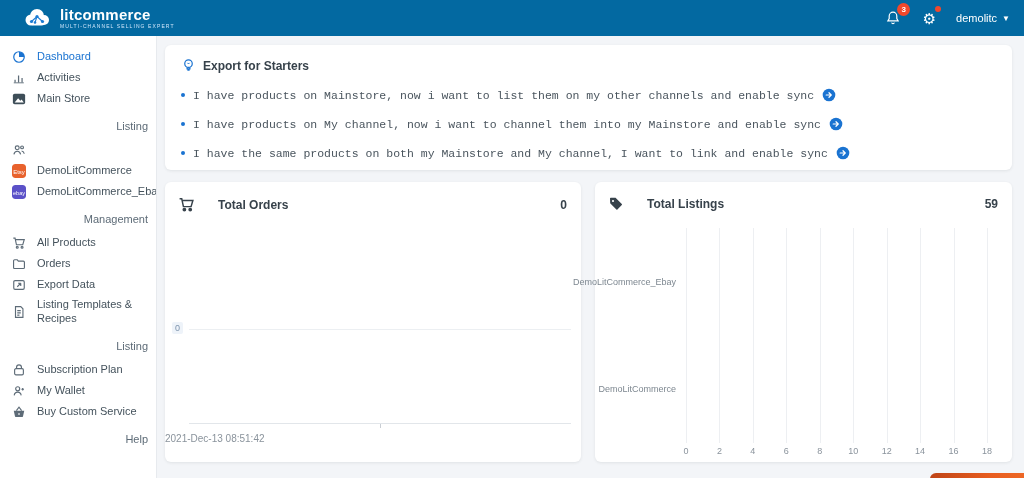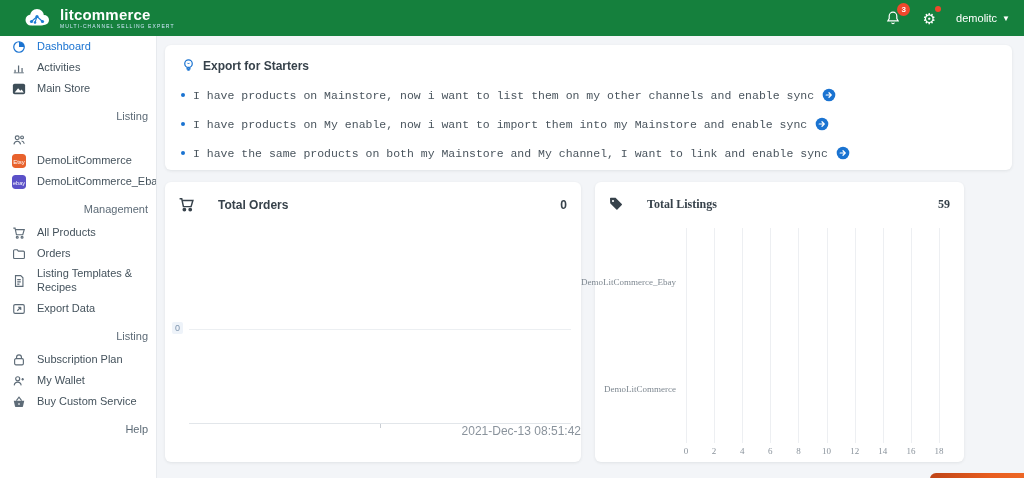--- a/index.html
+++ b/index.html
@@ -1,34 +1,34 @@
 <!DOCTYPE html>
 <html><head>
 <meta charset="utf-8">
 <style>
   * { margin:0; padding:0; box-sizing:border-box; }
   html,body { width:1024px; height:478px; overflow:hidden; font-family:"Liberation Sans", sans-serif; background:#f3f5f8; }
   .page { position:relative; width:1024px; height:478px; }
 
   
-  .header { position:absolute; left:0; top:0; right:0; height:36px; background:#15803d; display:flex; align-items:center; padding:0 14px; z-index:5; }
+  .header { position:absolute; left:0; top:0; right:0; height:36px; background:#0369a1; display:flex; align-items:center; padding:0 14px; z-index:5; }
   .brand { display:flex; align-items:center; gap:8px; margin-left:8px; }
   .brand-text { display:flex; flex-direction:column; line-height:1; }
   .brand-name { color:#fff; font-weight:bold; font-size:15px; letter-spacing:.2px; }
   .brand-tagline { color:#cfe6fb; font-size:5px; letter-spacing:1.1px; margin-top:2px; }
   .header-right { margin-left:auto; display:flex; align-items:center; gap:18px; }
   .hicon { position:relative; width:18px; height:18px; display:flex; align-items:center; justify-content:center; cursor:pointer; }
   .badge { position:absolute; top:-6px; right:-8px; min-width:13px; height:13px; border-radius:8px; background:#f0482c; color:#fff; font-size:8px; display:flex; align-items:center; justify-content:center; padding:0 3px; font-weight:bold; }
   .dot { position:absolute; top:-3px; right:-3px; width:6px; height:6px; border-radius:50%; background:#f0482c; }
   .gear-glyph { color:#fff; font-size:15px; line-height:1; }
   .user-menu { display:flex; align-items:center; gap:5px; color:#fff; font-size:11px; cursor:pointer; }
   .caret { font-size:8px; color:#fff; }
 
   
-  .sidebar { position:absolute; left:0; top:36px; bottom:0; width:157px; background:#fff; border-right:1px solid #e7eaee; overflow:hidden; }
+  .sidebar { position:absolute; left:0; top:36px; bottom:0; width:157px; background:#fff; border-right:1px solid #e7eaee; padding-top:10px; overflow:hidden; }
   .nav-item { display:flex; align-items:center; gap:11px; padding:0 10px 0 11px; min-height:21px; font-size:11px; color:#44525c; cursor:pointer; }
   .nav-item .nlabel { line-height:1.25; }
   .nav-item.active { color:#1a73d1; }
   .nicon { width:15px; height:15px; flex:0 0 15px; display:flex; align-items:center; justify-content:center; }
   .section-title { font-size:11px; color:#5d6b77; padding:11px 8px 7px 8px;text-align:right; }
   .chan-badge { width:14px; height:14px; border-radius:3px; }
 
   
   .main { position:absolute; left:157px; top:36px; right:0; bottom:0; background:#f3f5f8; }
   .card { position:absolute; background:#fff; border-radius:6px; box-shadow:0 1px 3px rgba(60,64,67,.10); }
@@ -42,23 +42,23 @@
   .stat-header { display:flex; align-items:center; gap:23px; padding:14px 14px 0 13px; }
   .stat-title { font-size:12px; font-weight:bold; color:#37424b; }
   .stat-value { margin-left:auto; font-size:12px; font-weight:bold; color:#37424b; }
 
   .orders-card { left:8px; top:146px; width:416px; height:280px; }
   .oc-plot { position:absolute; left:24px; right:10px; top:44px; bottom:38px; }
   .zero-line { position:absolute; left:0; right:0; top:52%; height:1px; background:#eceff2; }
   .ytick0 { position:absolute; left:-17px; top:calc(52% - 7px); font-size:9px; color:#7d94ad; background:#eef3f9; padding:1px 3px; border-radius:2px; }
   .x-axis { position:absolute; left:0; right:0; bottom:0; height:1px; background:#e2e6ea; }
   .mid-tick { position:absolute; left:50%; bottom:-4px; width:1px; height:4px; background:#c9ced4; }
-  .oc-xlabel { position:absolute; left:0; right:0; bottom:24px; text-align:right; font-size:12px; color:#8a939c; }
-
-  .listings-card { left:438px; top:146px; width:369px; height:280px;font-family:Liberation Serif, serif; }
+  .oc-xlabel { position:absolute; left:0; right:0; bottom:18px; text-align:left; font-size:10px; color:#8a939c; }
+
+  .listings-card { left:438px; top:146px; width:417px; height:280px; }
   .lc-plot { position:absolute; left:91px; right:25px; top:46px; bottom:19px; }
   .vgrid { position:absolute; top:0; bottom:0; width:1px; background:#edeff2; }
   .lc-xticks { position:absolute; left:91px; right:25px; bottom:4px; height:12px; }
   .xtick { position:absolute; transform:translateX(-50%); font-size:9px; color:#8a939c; }
   .lc-ycats { position:absolute; left:0; width:85px; top:46px; bottom:19px; }
   .ycat { position:absolute; right:4px; transform:translateY(-50%); font-size:9px; color:#7d8790; white-space:nowrap; }
 
   .cta-sliver { position:absolute; left:930px; top:473px; width:110px; height:12px; border-radius:6px 6px 0 0; background:linear-gradient(90deg,#bf4517,#e85d1f 55%,#ef6c28); cursor:pointer; }
 
   svg { display:block; }
@@ -189,38 +189,38 @@
 
     <div class="nav-item">
       <span class="nicon">
         <svg width="14" height="14" viewBox="0 0 16 16" fill="none" stroke="#5d6b77" stroke-width="1.3">
           <path d="M1.8 4.5c0-.8.5-1.3 1.2-1.3h3l1.3 1.5h5.7c.7 0 1.2.5 1.2 1.2v6c0 .8-.5 1.3-1.2 1.3H3c-.7 0-1.2-.5-1.2-1.3z"></path>
         </svg>
       </span>
       <span class="nlabel">Orders</span>
     </div>
 
+    <div class="nav-item">
+      <span class="nicon">
+        <svg width="14" height="14" viewBox="0 0 16 16" fill="none" stroke="#5d6b77" stroke-width="1.3">
+          <rect x="2" y="3" width="12" height="10" rx="1.5"></rect>
+          <path d="M6 10l4-4M10 6v3M10 6H7"></path>
+        </svg>
+      </span>
+      <span class="nlabel">Export Data</span>
+    </div>
+
     <div class="nav-item" style="min-height:34px;">
       <span class="nicon">
         <svg width="14" height="14" viewBox="0 0 16 16" fill="none" stroke="#5d6b77" stroke-width="1.3">
           <path d="M4 1.8h6l2.5 2.5v9.9H4z"></path>
           <path d="M6 6.5h4M6 9h4M6 11.5h2.5"></path>
         </svg>
       </span>
       <span class="nlabel" style="max-width:104px;">Listing Templates &amp; Recipes</span>
-    </div>
-
-    <div class="nav-item">
-      <span class="nicon">
-        <svg width="14" height="14" viewBox="0 0 16 16" fill="none" stroke="#5d6b77" stroke-width="1.3">
-          <rect x="2" y="3" width="12" height="10" rx="1.5"></rect>
-          <path d="M6 10l4-4M10 6v3M10 6H7"></path>
-        </svg>
-      </span>
-      <span class="nlabel">Export Data</span>
     </div>
 
     <div class="section-title">Listing</div>
 
     <div class="nav-item">
       <span class="nicon">
         <svg width="14" height="14" viewBox="0 0 16 16" fill="none" stroke="#5d6b77" stroke-width="1.3">
           <rect x="3" y="6.5" width="10" height="7" rx="1.5"></rect>
           <path d="M5.2 6.5V5a2.8 2.8 0 0 1 5.6 0v1.5"></path>
         </svg>
@@ -273,21 +273,21 @@
         <span class="arrow-circle">
           <svg width="14" height="14" viewBox="0 0 16 16">
             <circle cx="8" cy="8" r="7.2" fill="#1a73d1"></circle>
             <path d="M4.8 8h5.4M8 5.4 10.6 8 8 10.6" stroke="#fff" stroke-width="1.4" fill="none" stroke-linecap="round" stroke-linejoin="round"></path>
           </svg>
         </span>
       </div>
 
       <div class="guide-item">
         <span class="gbullet"></span>
-        <span class="guide-link">I have products on My enable, now i want to import them into my Mainstore and enable sync</span>
+        <span class="guide-link">I have products on My channel, now i want to channel them into my Mainstore and enable sync</span>
         <span class="arrow-circle">
           <svg width="14" height="14" viewBox="0 0 16 16">
             <circle cx="8" cy="8" r="7.2" fill="#1a73d1"></circle>
             <path d="M4.8 8h5.4M8 5.4 10.6 8 8 10.6" stroke="#fff" stroke-width="1.4" fill="none" stroke-linecap="round" stroke-linejoin="round"></path>
           </svg>
         </span>
       </div>
 
       <div class="guide-item">
         <span class="gbullet"></span>

